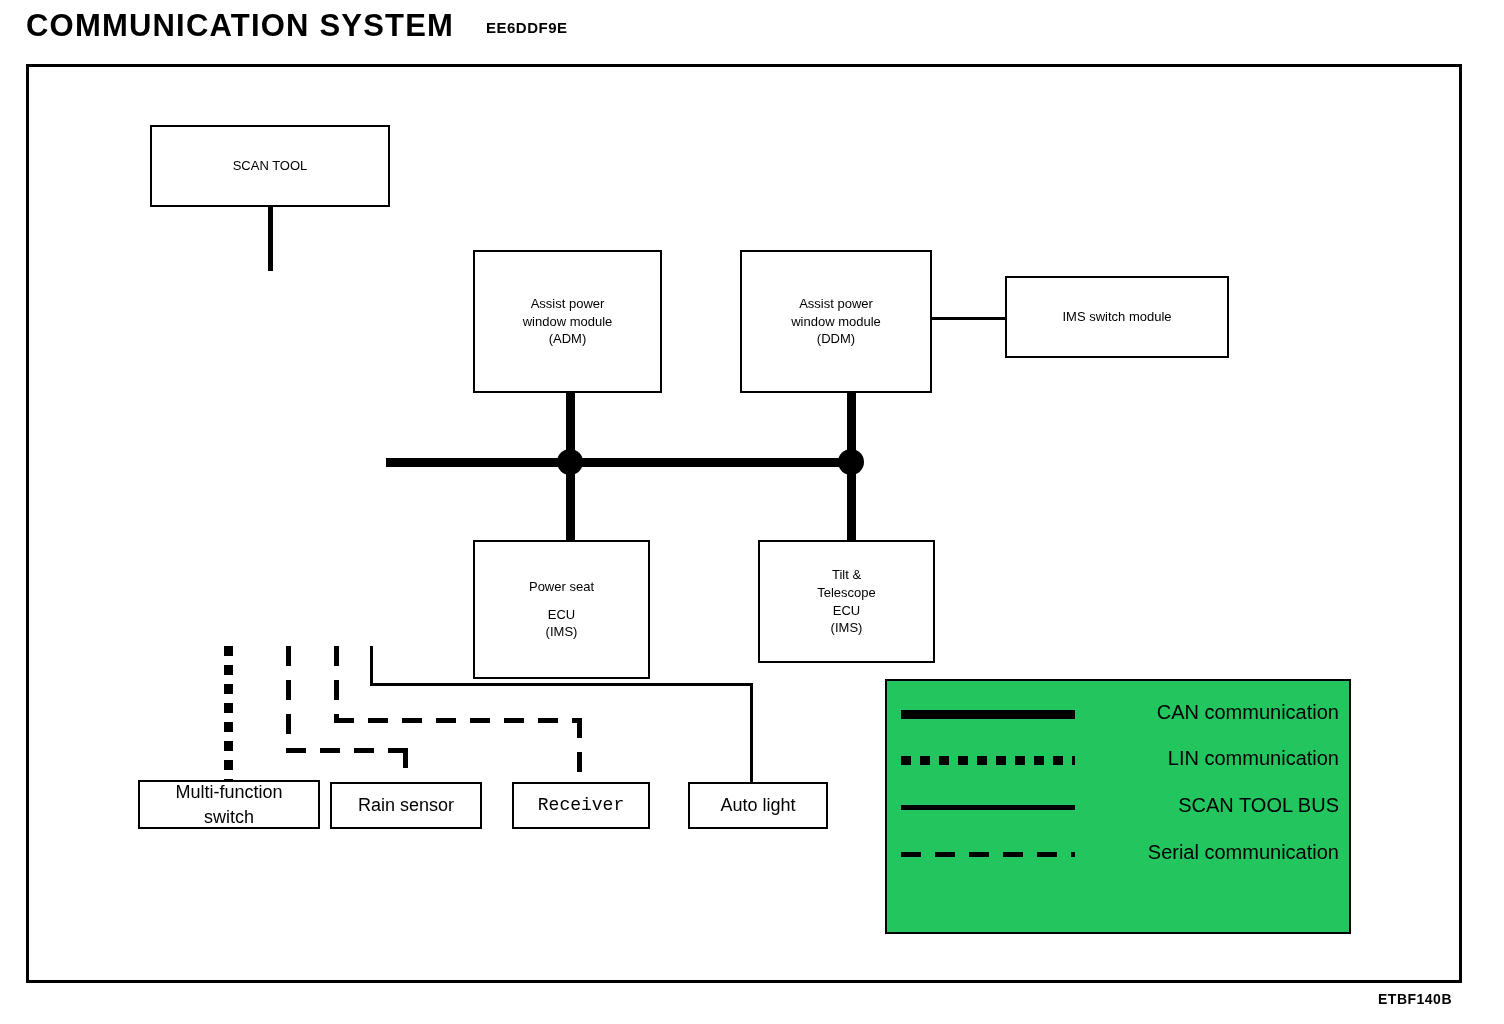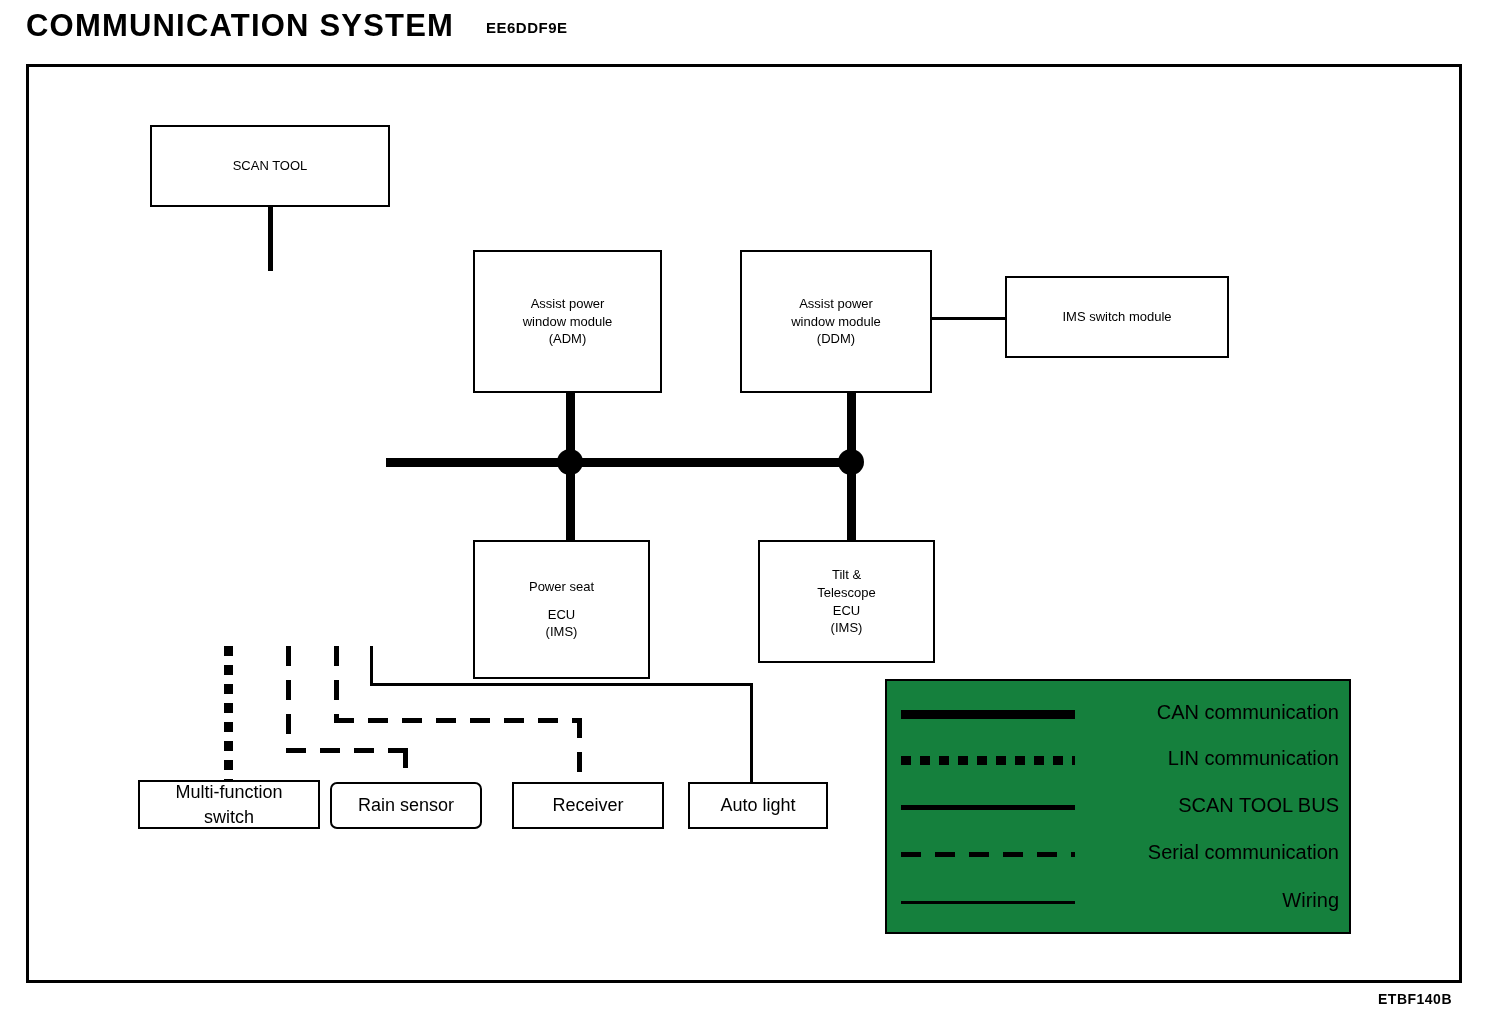--- a/index.html
+++ b/index.html
@@ -47,21 +47,21 @@
   
   .ser-v{position:absolute;width:5px;z-index:3;
     background-image:linear-gradient(#000 58%,rgba(255,255,255,0) 0%);
     background-size:5px 34px;background-repeat:repeat-y;}
   .ser-h{position:absolute;height:5px;z-index:3;
     background-image:linear-gradient(90deg,#000 58%,rgba(255,255,255,0) 0%);
     background-size:34px 5px;background-repeat:repeat-x;}
 
   
   .legend{position:absolute;left:885px;top:679px;width:466px;height:255px;
-          border:2.5px solid #000;background:#15803d;box-sizing:border-box;z-index:7;padding-left:32px;}
+          border:2.5px solid #000;background:#22c55e;box-sizing:border-box;z-index:7;padding-left:32px;}
   .leg-row{position:absolute;left:0;width:466px;height:42px;}
   .leg-sample{position:absolute;left:14px;top:0;width:174px;height:42px;}
   .leg-label{position:absolute;right:14px;top:8px;font-size:20px;
              white-space:nowrap;text-align:right;}
   .s-can{position:absolute;left:0;top:17px;width:174px;height:9px;background:#000;}
   .s-lin{position:absolute;left:0;top:17px;width:174px;height:9px;
          background-image:linear-gradient(90deg,#000 55%,rgba(255,255,255,0) 0%);
          background-size:19px 9px;background-repeat:repeat-x;}
   .s-bus{position:absolute;left:0;top:19px;width:174px;height:5px;background:#000;}
   .s-ser{position:absolute;left:0;top:19px;width:174px;height:5px;
@@ -139,25 +139,25 @@
     <span>Telescope</span>
     <span>ECU</span>
     <span>(IMS)</span>
   </div>
 
   <div class="box small" style="left:138px;top:780px;width:182px;height:49px;">
     <span>Multi-function</span>
     <span>switch</span>
   </div>
 
-  <div class="box small" style="left:330px;top:782px;width:152px;height:47px;border-radius:7px;">
+  <div class="box small" style="left:330px;top:782px;width:152px;height:47px;">
     <span>Rain sensor</span>
   </div>
 
-  <div class="box small" style="left:512px;top:782px;width:152px;height:47px;">
+  <div class="box small" style="left:512px;top:782px;width:138px;height:47px;font-family:Liberation Mono, monospace;">
     <span>Receiver</span>
   </div>
 
   <div class="box small" style="left:688px;top:782px;width:140px;height:47px;">
     <span>Auto light</span>
   </div>
 
   <div class="legend">
 
     <div class="leg-row" style="top:12px;">
@@ -181,22 +181,16 @@
       <div class="leg-label">LIN communication</div>
     </div>
 
     <div class="leg-row" style="top:152px;">
       <div class="leg-sample">
           <div class="s-ser"></div>
         </div>
       <div class="leg-label">Serial communication</div>
     </div>
 
-    <div class="leg-row" style="top:200px;">
-      <div class="leg-sample">
-          <div class="s-wir"></div>
-        </div>
-      <div class="leg-label">Wiring</div>
-    </div>
 
   </div>
 
 </div>
 
 </body></html>

